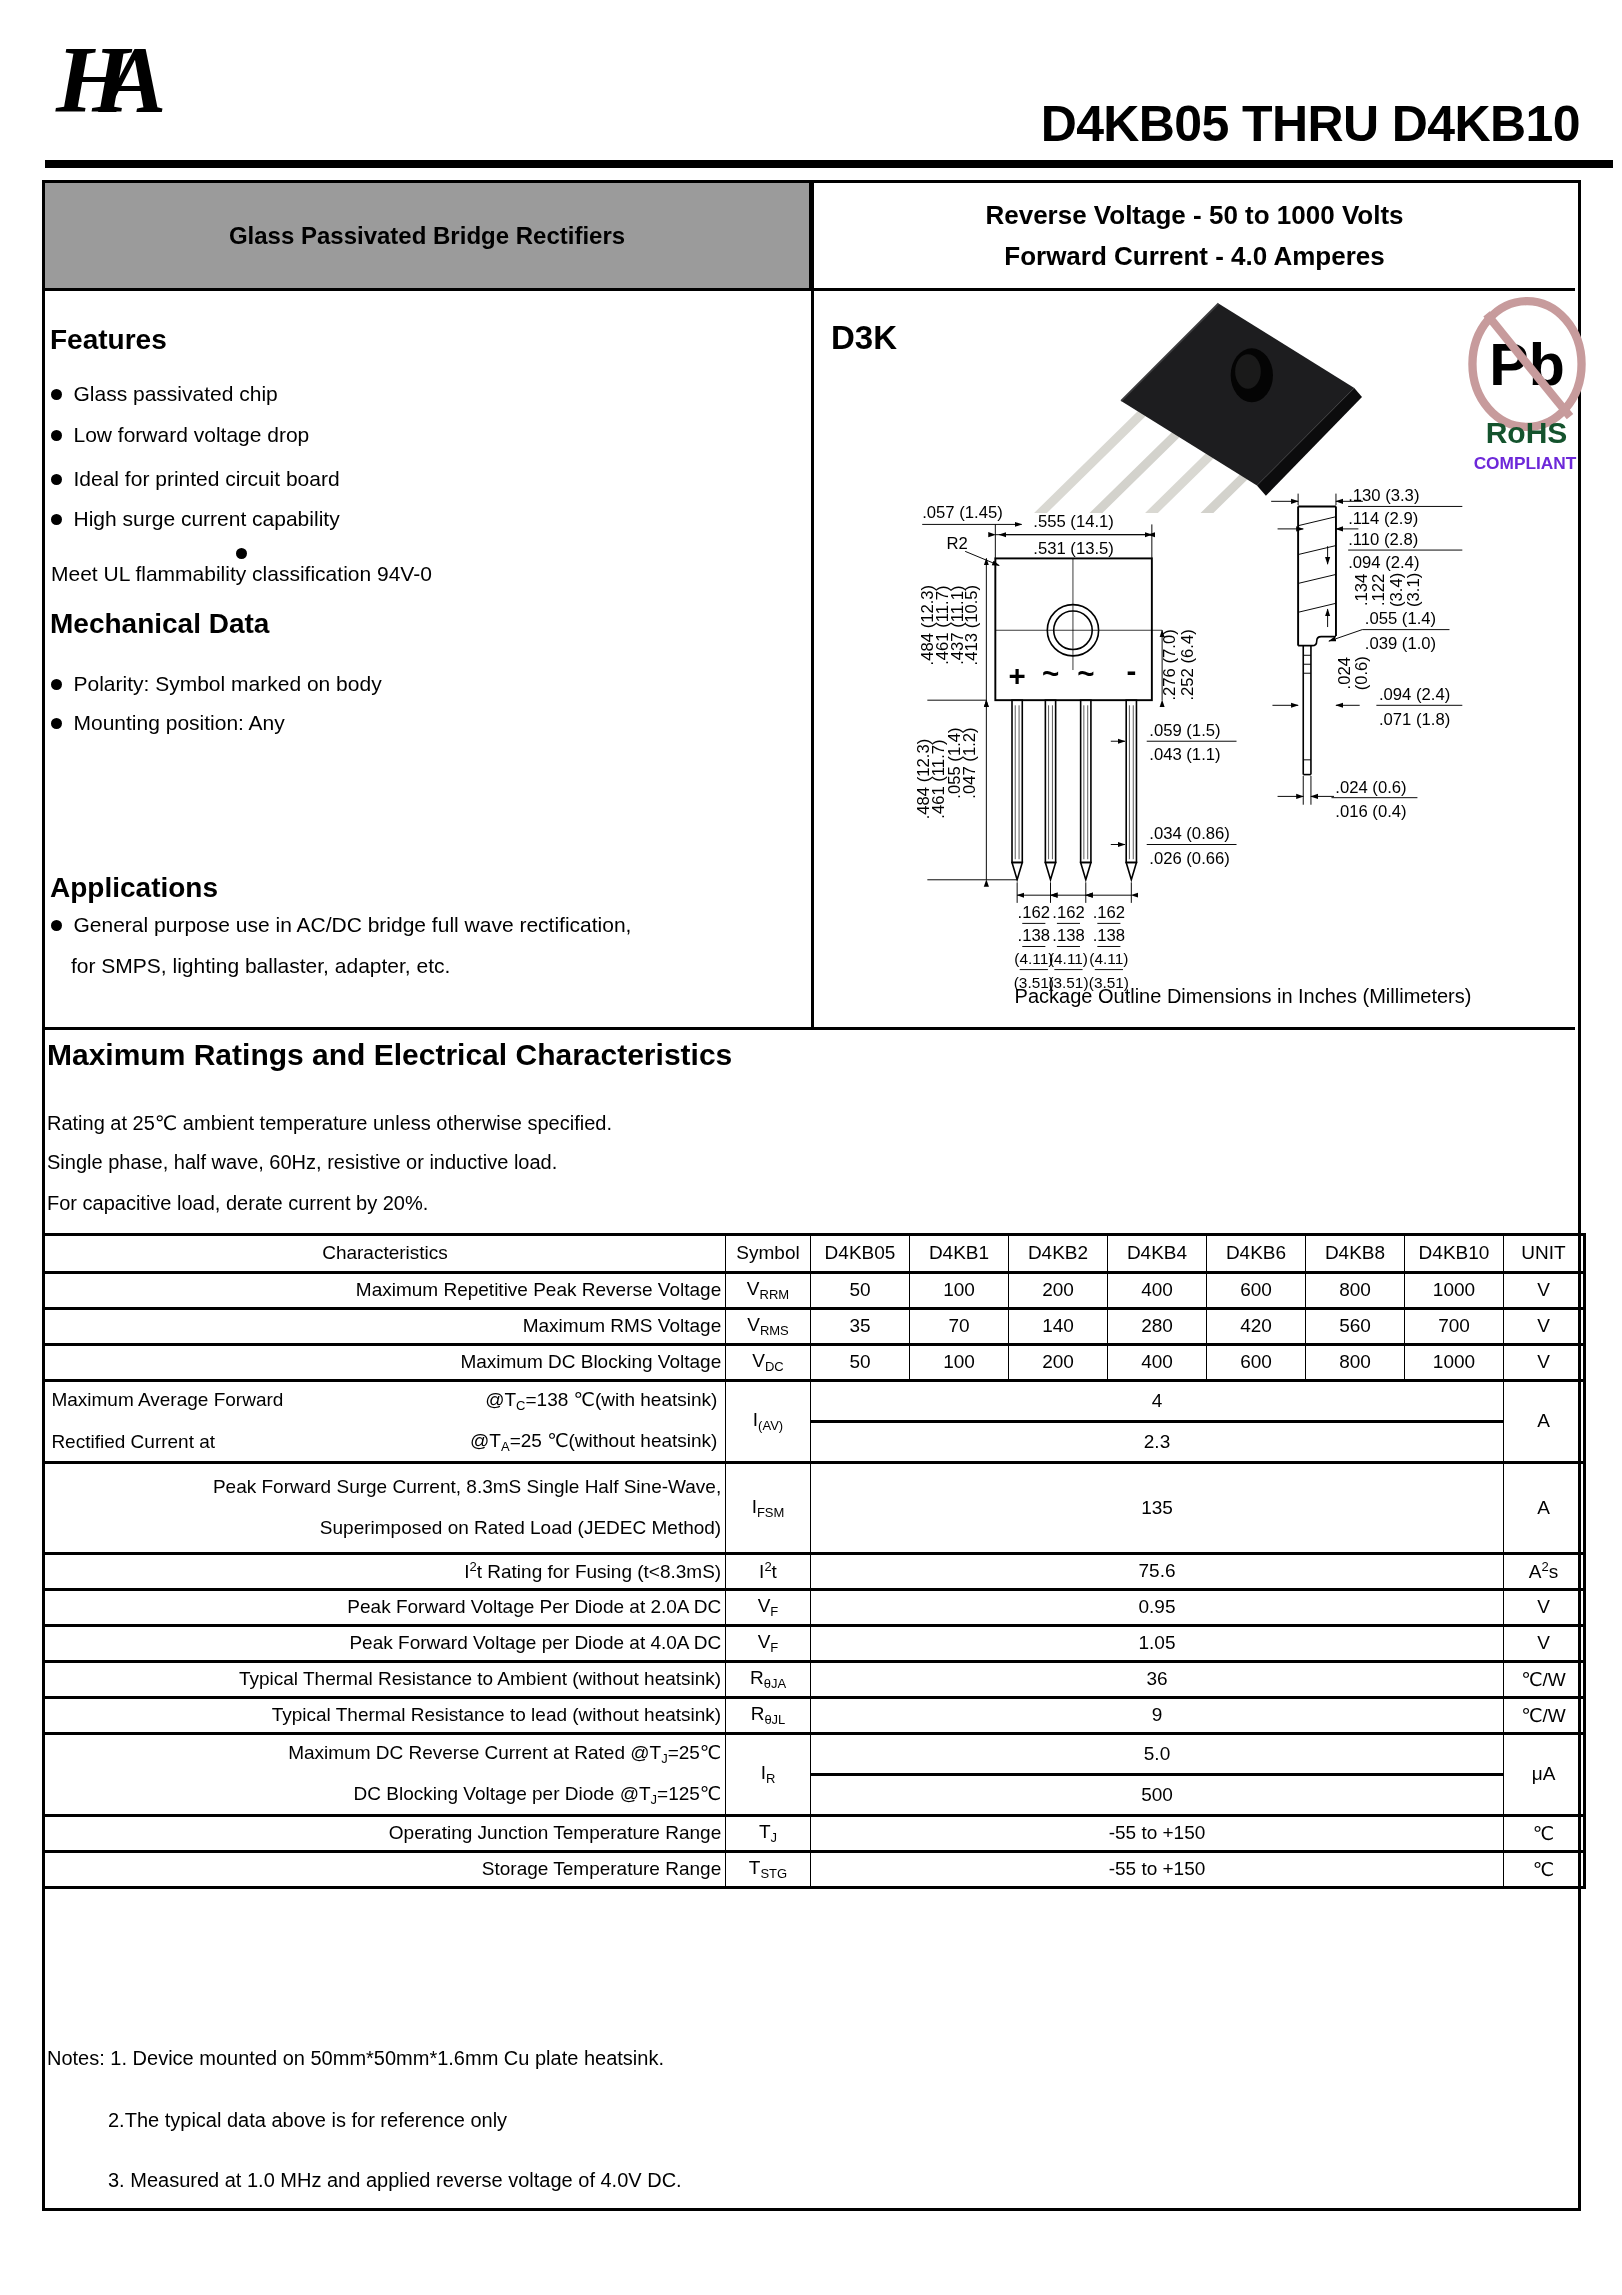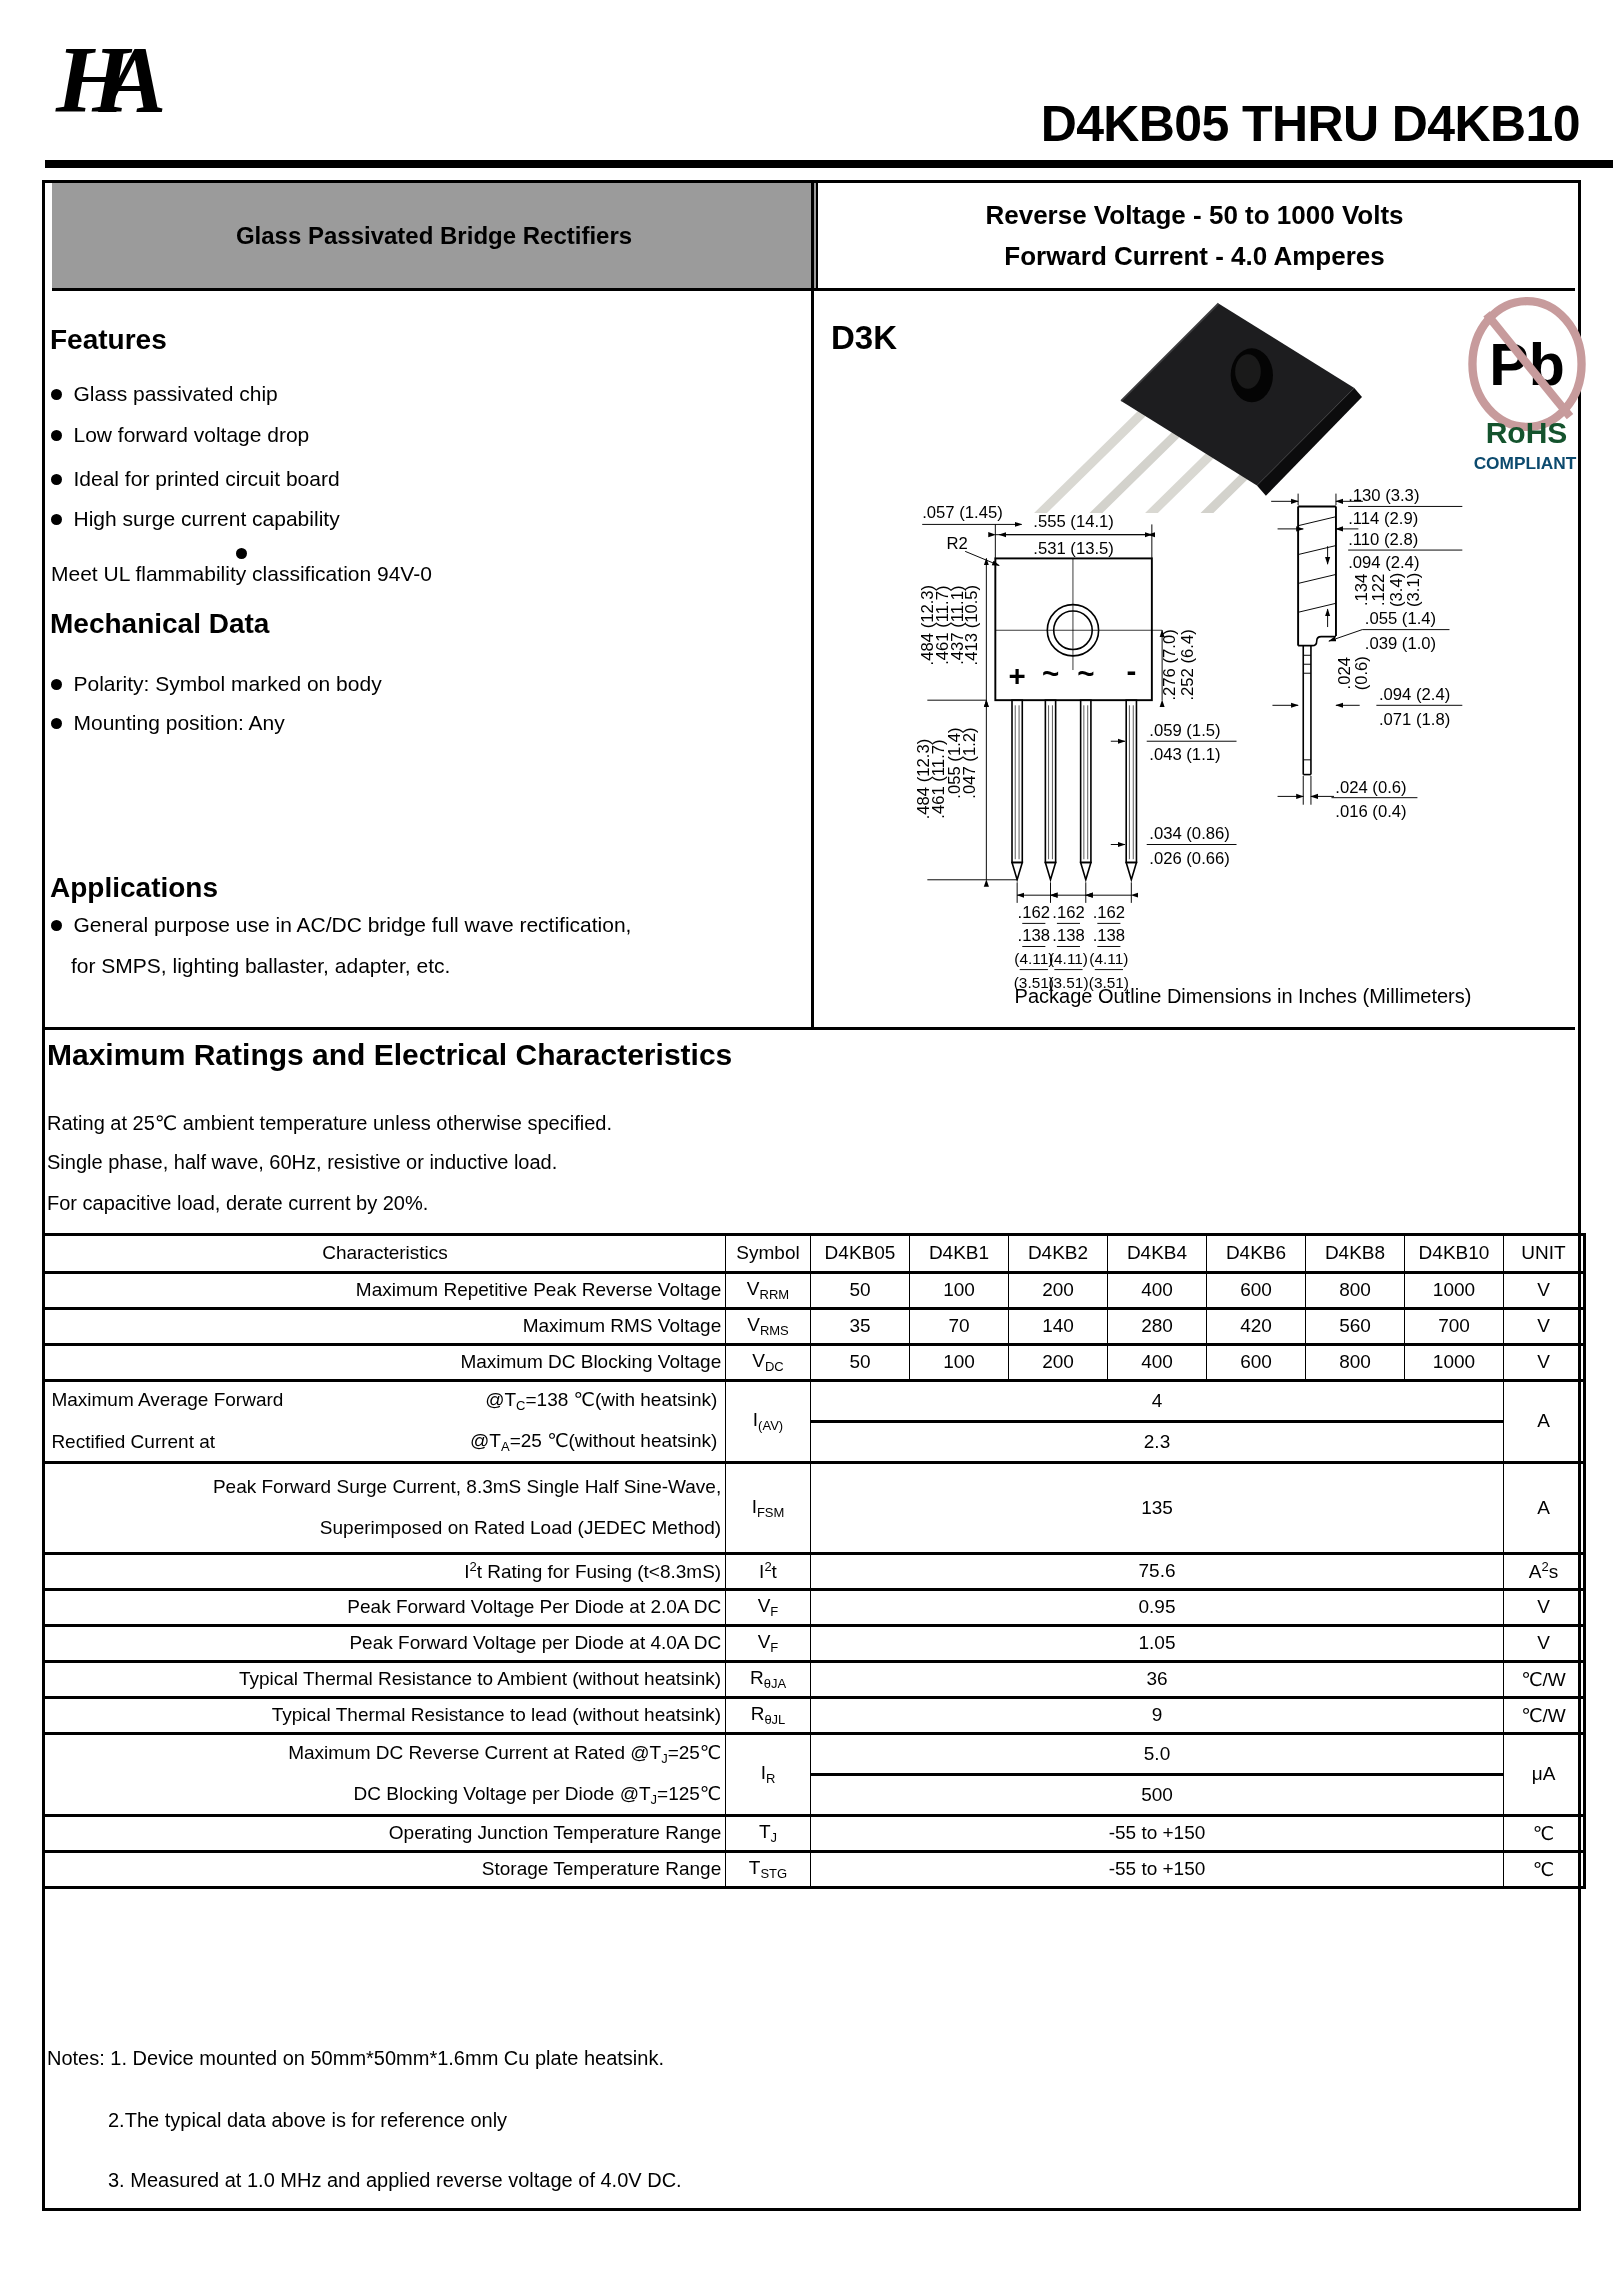--- a/index.html
+++ b/index.html
@@ -6,32 +6,32 @@
   .page{position:relative;width:1622px;height:2295px;background:#fff;color:#000;
         font-family:"Liberation Sans","DejaVu Sans",sans-serif;overflow:hidden;}
   .abs{position:absolute;}
   .logo{left:56px;top:33px;font-family:"Liberation Serif","DejaVu Serif",serif;
         font-style:italic;font-weight:bold;font-size:95px;letter-spacing:-27px;line-height:1;}
   .doc-title{right:42px;top:95px;font-size:50px;font-weight:bold;letter-spacing:-0.6px;}
   .top-rule{left:45px;top:160px;width:1568px;height:8.3px;background:#000;}
   .outer{left:42px;top:180px;width:1533px;height:2025px;border:3.2px solid #000;}
   .banner-left{left:45px;top:183px;width:764px;height:105px;background:#9b9b9b;
         border-right:2.6px solid #000;border-bottom:3.2px solid #000;
-        display:flex;align-items:center;justify-content:center;font-size:24px;font-weight:bold;margin-left:7px;}
+        display:flex;align-items:center;justify-content:center;font-size:24px;font-weight:bold;}
   .banner-right{left:814px;top:183px;width:761px;height:105px;border-bottom:3.2px solid #000;
         display:flex;flex-direction:column;align-items:center;justify-content:center;
         font-size:26px;font-weight:bold;line-height:1.55;}
   .col-divider{left:811px;top:183px;width:2.6px;height:844px;background:#000;}
   .sect-divider{left:45px;top:1027px;width:1530px;height:3.2px;background:#000;}
   .h1{font-size:28px;font-weight:bold;}
   .li{position:absolute;display:flex;align-items:center;gap:11.5px;font-size:21px;white-space:nowrap;}
   .dot{width:11px;height:11px;border-radius:50%;background:#000;flex:0 0 auto;}
   .d3k{left:831px;top:319px;font-size:33px;font-weight:bold;}
   .rohs{left:1469px;top:416px;width:115px;text-align:center;font-size:30px;font-weight:bold;color:#14532d;}
-  .compliant{left:1461px;top:453px;width:128px;text-align:center;font-size:17.3px;font-weight:bold;color:#0c4a6e;}
+  .compliant{left:1461px;top:453px;width:128px;text-align:center;font-size:17.3px;font-weight:bold;color:#6d28d9;}
   .pkg-caption{left:911px;top:985px;width:664px;text-align:center;font-size:20px;}
   .ratings-h{left:47px;top:1038px;font-size:30px;font-weight:bold;}
   .para{position:absolute;left:47px;font-size:20px;}
   .notes-line{position:absolute;font-size:20px;}
   table.ratings{position:absolute;left:42px;top:1233px;width:1539px;border-collapse:collapse;
         table-layout:fixed;}
   table.ratings{border:3.2px solid #000;}
   .ratings td,.ratings th{border:1.9px solid #000;border-top-width:3.2px;border-bottom-width:3.2px;
         font-size:19px;font-weight:normal;text-align:center;vertical-align:middle;
         padding:1.3px 3.8px;overflow:hidden;}

